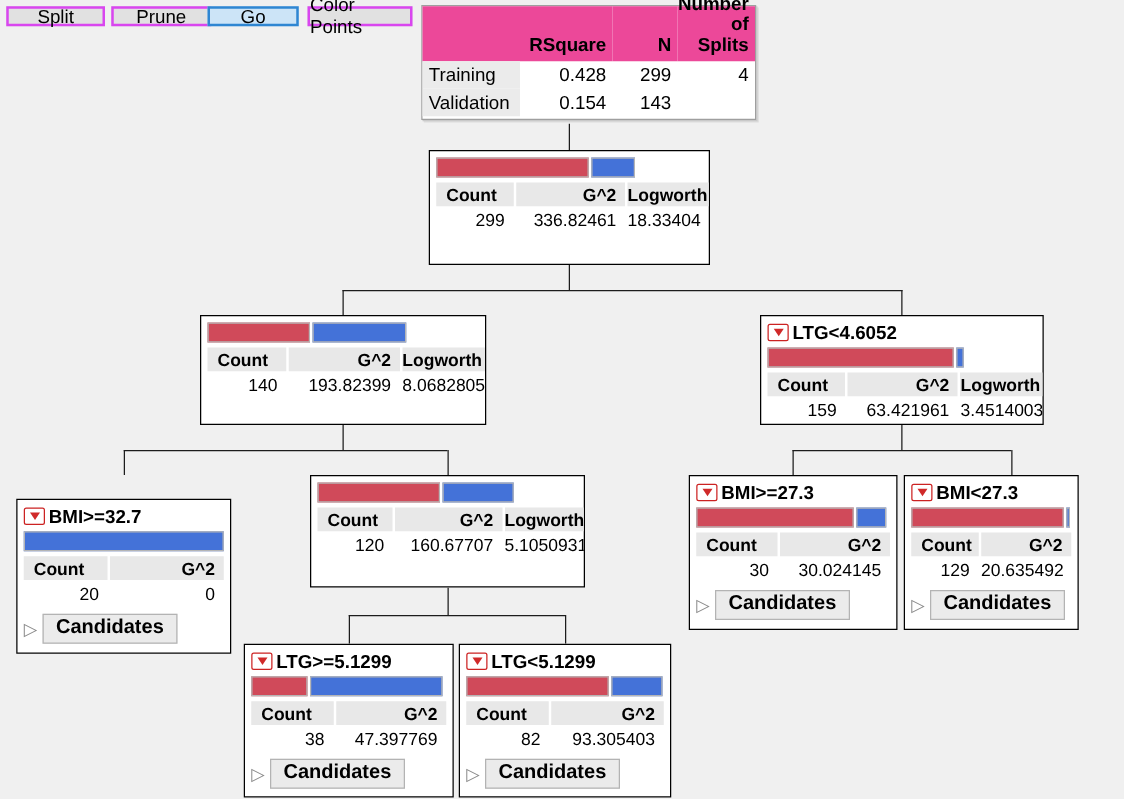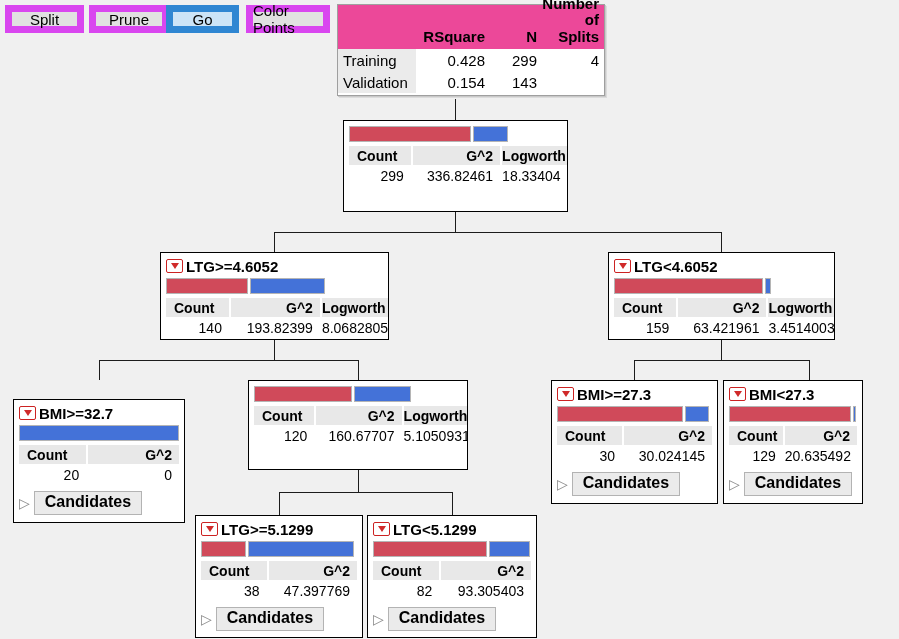--- a/index.html
+++ b/index.html
@@ -2,23 +2,23 @@
 <html><head>
 <meta charset="utf-8">
 <style>
   html,body{margin:0;padding:0;}
   body{
     width:899px;height:639px;position:relative;overflow:hidden;
     background:#f0f0f0;font-family:"Liberation Sans",sans-serif;color:#000;
   }
   
   .btn{
-    position:absolute;height:28px;box-sizing:border-box;
+    position:absolute;height:16px;box-sizing:border-box;
     display:flex;align-items:center;justify-content:center;
-    background:#e1e1e1;border:7px solid #d946ef;font-size:15px;cursor:pointer;
+    background:#e1e1e1;border:2px solid #d946ef;font-size:15px;cursor:pointer;
   }
   .btn.active{background:#cce4f7;border-color:#2f86d2;}
   
   .sumtab{
     position:absolute;left:337px;top:4px;background:#fff;
     border:1px solid #9f9f9f;box-shadow:1px 1px 0 #c9c9c9,2px 2px 0 #dcdcdc;
     font-size:15px;
   }
   .t-row{display:flex;}
   .t-cell{box-sizing:border-box;display:flex;align-items:center;}
@@ -128,26 +128,20 @@
     <span class="cell w3c c-right">Logworth</span>
   </div>
   <div class="stats-vals">
     <span class="cell w3a c-right">299</span>
     <span class="cell w3b c-right">336.82461</span>
     <span class="cell w3c c-right">18.33404</span>
   </div>
 </div>
 
 <div class="node" style="left:160px;top:252px;width:229px;height:88px;">
-  <div class="title-row">
-    <span class="hotspot">
-        <span class="tri"></span>
-      </span>
-    <span class="node-title">LTG&gt;=4.6052</span>
-  </div>
   <div class="bar">
     <span class="seg seg-red" style="width: 51%;"></span>
     <span class="seg seg-blue" style="width: 47%;"></span>
   </div>
   <div class="stats-head">
     <span class="cell w3a c-left">Count</span>
     <span class="cell w3b c-right">G^2</span>
     <span class="cell w3c c-right">Logworth</span>
   </div>
   <div class="stats-vals">

